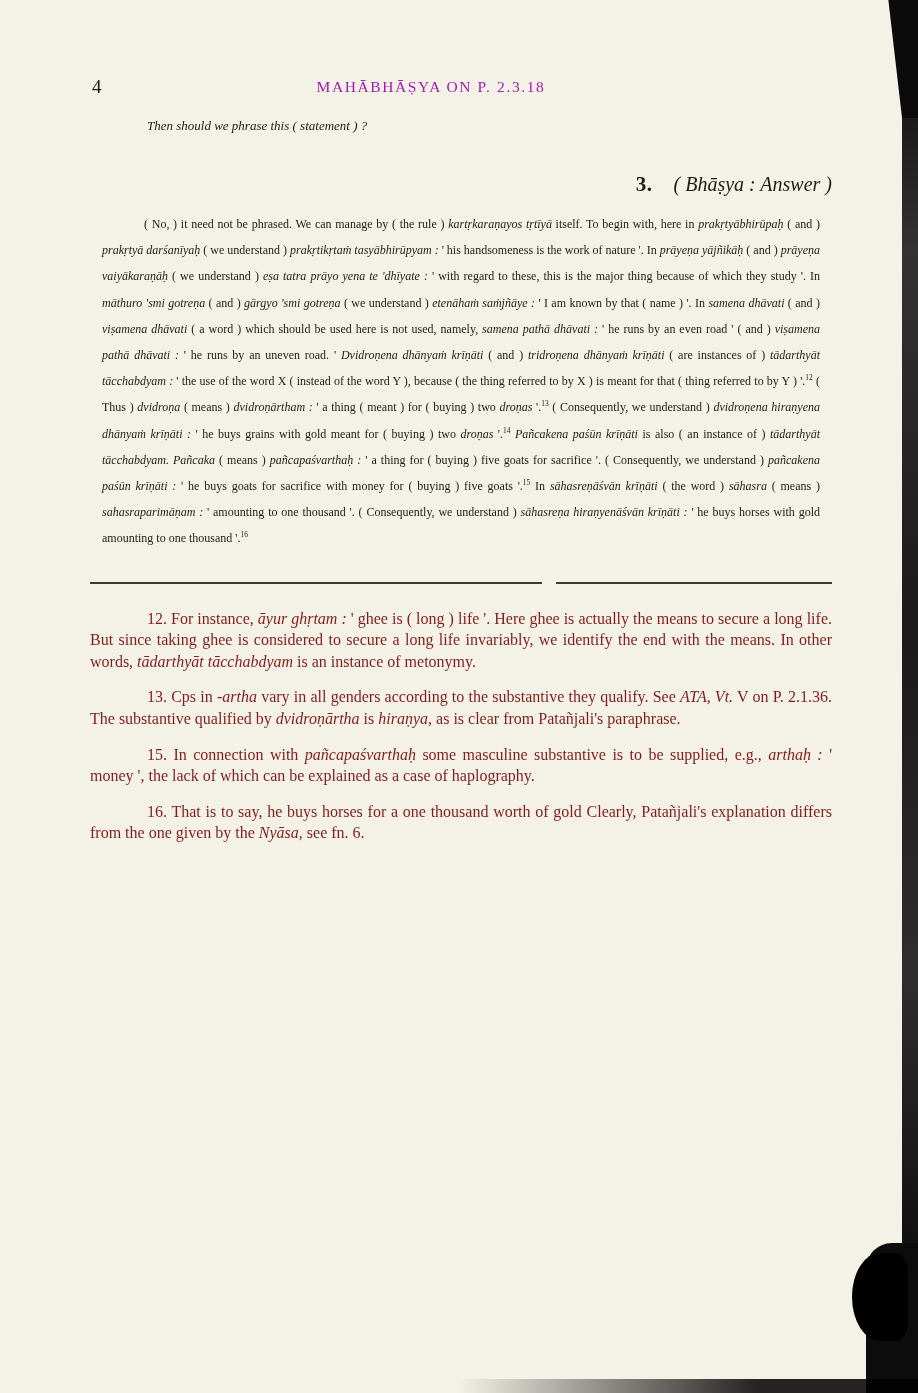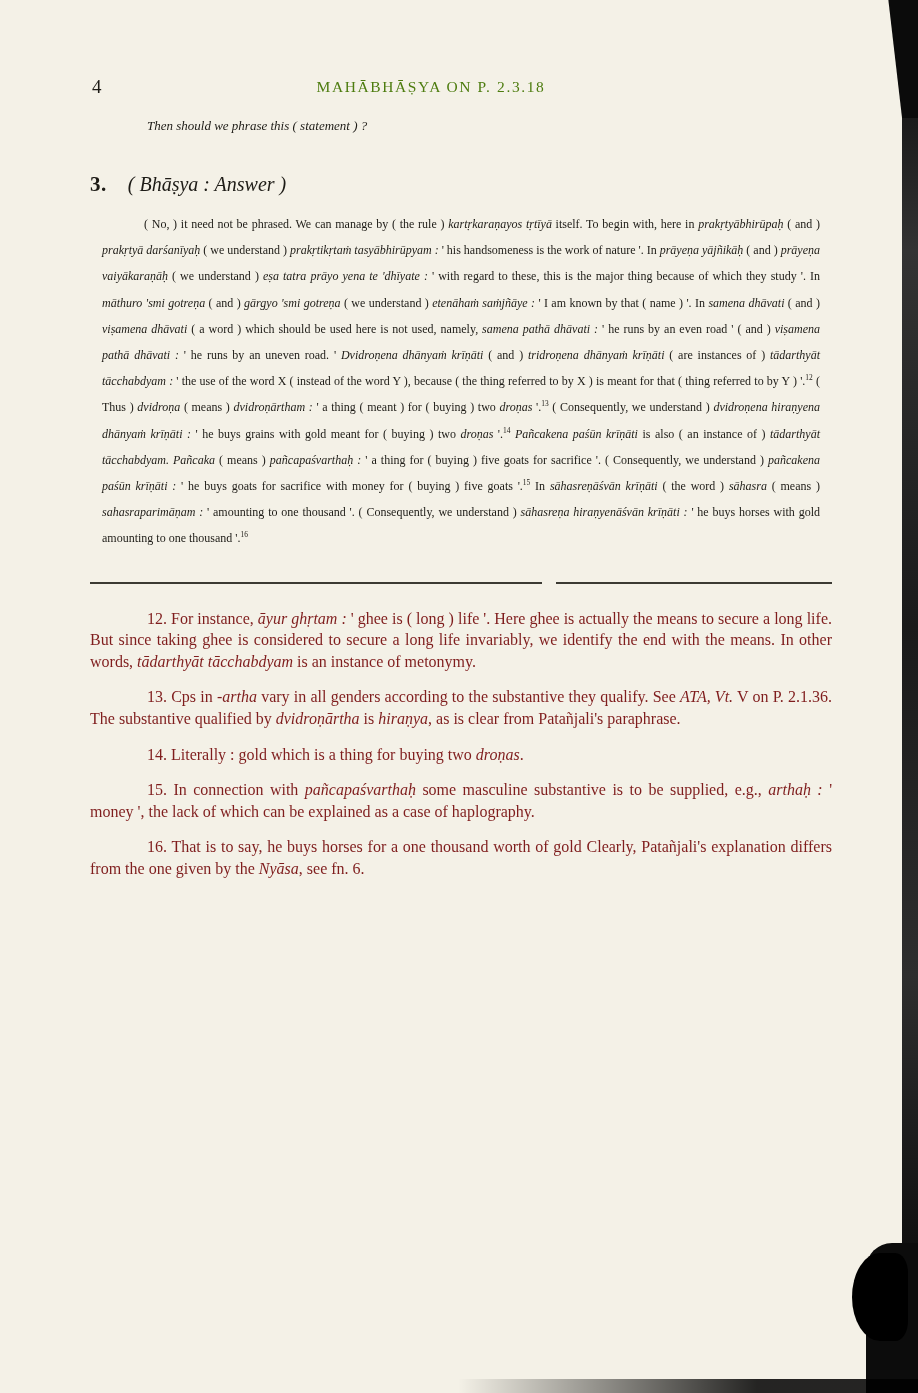--- a/index.html
+++ b/index.html
@@ -11,30 +11,30 @@
     color:#1d1b16;
     overflow:hidden;
   }
   .page-col { position:absolute; left:90px; top:0; width:742px; }
 
   .running-head { position:relative; margin-top:76px; height:26px; }
   .pagenum { position:absolute; left:2px; top:0; font-size:19px; }
   .head-title {
     position:absolute; left:0; right:60px; top:2px;
     text-align:center; font-size:15.5px; letter-spacing:1.6px;
-    color:#4d7c0f;
+    color:#a21caf;
   }
 
   .sec-heading { margin-top:30px; font-size:20px; }
   .sec-num { font-weight:bold; font-size:21px; letter-spacing:.5px; }
   .sec-title { font-style:italic; margin-left:16px; }
 
   .sec2-body { margin:16px 0 8px; font-size:13px; text-indent:57px;font-style:italic; }
 
-  .sec3-heading { margin-top:38px; }
+  .sec3-heading { margin-top:38px;text-align:right; }
 
   .main-para {
     margin:14px 12px 0;
     font-size:12px; line-height:26.2px;
     text-align:justify; text-indent:42px;
   }
 
   em { font-style:italic; }
   sup { font-size:0.62em; line-height:0; vertical-align:super; }
 
@@ -94,21 +94,20 @@
   <p class="main-para"><span>( No, ) it need not be phrased.  We can manage by ( the rule ) </span><em>kartṛkaraṇayos tṛtīyā</em><span> itself.  To begin with,  here in </span><em>prakṛtyābhirūpaḥ</em><span> ( and ) </span><em>prakṛtyā darśanīyaḥ</em><span> ( we understand ) </span><em>prakṛtikṛtaṁ tasyābhirūpyam :</em><span> ' his handsomeness is the work of nature '.  In </span><em>prāyeṇa yājñikāḥ</em><span> ( and ) </span><em>prāyeṇa vaiyākaraṇāḥ</em><span> ( we understand ) </span><em>eṣa tatra prāyo yena te 'dhīyate :</em><span> ' with regard to these, this is the major thing because of which they study '.  In </span><em>māthuro 'smi gotreṇa</em><span> ( and ) </span><em>gārgyo 'smi gotreṇa</em><span> ( we understand ) </span><em>etenāhaṁ saṁjñāye :</em><span> ' I am known by that ( name ) '.  In </span><em>samena dhāvati</em><span> ( and ) </span><em>viṣamena dhāvati</em><span> ( a word ) which should be used here is not used, namely, </span><em>samena pathā dhāvati :</em><span> ' he runs by an even road ' ( and ) </span><em>viṣamena pathā dhāvati :</em><span> ' he runs by an uneven road. ' </span><em>Dvidroṇena dhānyaṁ krīṇāti</em><span> ( and ) </span><em>tridroṇena dhānyaṁ krīṇāti</em><span> ( are instances of ) </span><em>tādarthyāt tācchabdyam :</em><span> ' the use of the word X ( instead of the word Y ),  because ( the thing referred to by X ) is meant for that ( thing referred to by Y ) '.</span><sup>12</sup><span>  ( Thus ) </span><em>dvidroṇa</em><span> ( means ) </span><em>dvidroṇārtham :</em><span> ' a thing ( meant ) for ( buying ) two </span><em>droṇas</em><span> '.</span><sup>13</sup><span>  ( Consequently,  we understand ) </span><em>dvidroṇena hiraṇyena dhānyaṁ krīṇāti :</em><span> ' he buys grains with gold meant for ( buying ) two </span><em>droṇas</em><span> '.</span><sup>14</sup><span>  </span><em>Pañcakena paśūn krīṇāti</em><span> is also ( an instance of ) </span><em>tādarthyāt tācchabdyam.  Pañcaka</em><span> ( means )  </span><em>pañcapaśvarthaḥ :</em><span> ' a thing for ( buying ) five goats for sacrifice '.  ( Consequently,  we understand ) </span><em>pañcakena paśūn krīṇāti :</em><span> ' he buys goats for sacrifice with money for ( buying ) five goats '.</span><sup>15</sup><span>  In </span><em>sāhasreṇāśvān krīṇāti</em><span> ( the word ) </span><em>sāhasra</em><span> ( means ) </span><em>sahasraparimāṇam :</em><span> ' amounting to one thousand '.  ( Consequently,  we understand ) </span><em>sāhasreṇa hiraṇyenāśvān krīṇāti :</em><span> ' he buys horses with gold amounting to one thousand '.</span><sup>16</sup></p>
 
   <div class="footnote-rule">
     <span class="rule-seg seg1"></span>
     <span class="rule-seg seg2"></span>
   </div>
 
   <div class="footnotes">
     <p class="footnote"><span>12.  For instance, </span><em>āyur ghṛtam :</em><span> ' ghee is ( long ) life '.  Here ghee is actually the means to secure a long life.  But since taking ghee is considered to secure a long life invariably, we identify the end with the means.  In other words, </span><em>tādarthyāt tācchabdyam</em><span> is an instance of metonymy.</span></p>
     <p class="footnote"><span>13.  Cps in </span><em>-artha</em><span> vary in all genders according to the substantive they qualify. See </span><em>ATA, Vt.</em><span> V on P. 2.1.36.  The substantive qualified by </span><em>dvidroṇārtha</em><span> is </span><em>hiraṇya</em><span>, as is clear from Patañjali's paraphrase.</span></p>
-    <p class="footnote"><span>14.  Literally :  gold which is a thing for buying two </span><em>droṇas</em><span>.</span></p>
     <p class="footnote"><span>15.  In connection with </span><em>pañcapaśvarthaḥ</em><span> some masculine substantive is to be supplied, e.g., </span><em>arthaḥ :</em><span> ' money ', the lack of which can be explained as a case of haplography.</span></p>
     <p class="footnote"><span>16.  That is to say, he buys horses for a one thousand worth of gold    Clearly, Patañjali's explanation differs from the one given by the </span><em>Nyāsa</em><span>, see fn. 6.</span></p>
   </div>
 
 </div>
 
 <div class="edge-strip"></div>
 <div class="edge-top"></div>
 <div class="edge-bottom"></div>
 <div class="edge-blob"></div>

